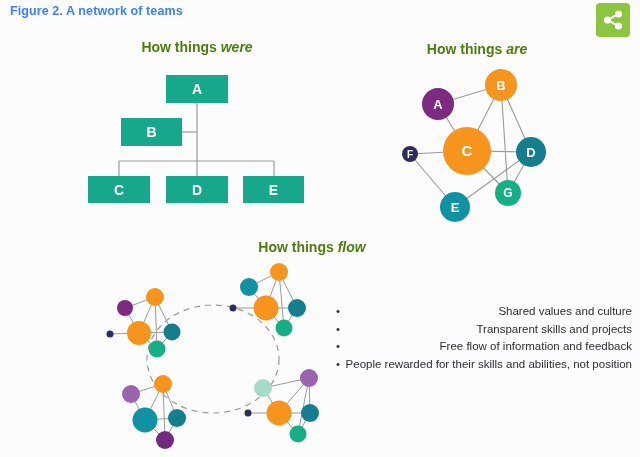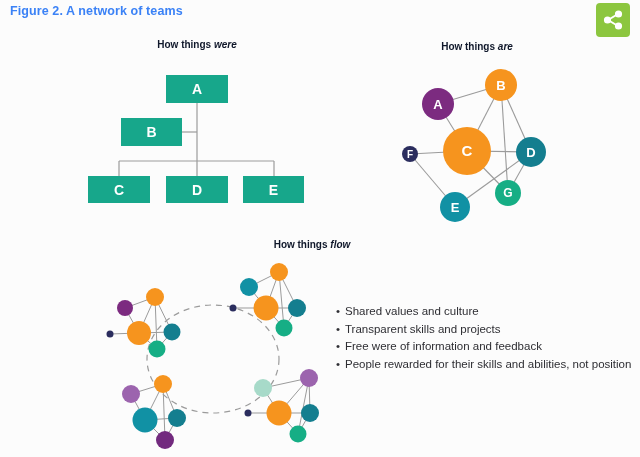--- a/index.html
+++ b/index.html
@@ -13,29 +13,29 @@
     position:absolute; left:10px; top:4px;
     font-size:12.5px; font-weight:bold; color:#3b82f6; letter-spacing:.1px;
   }
   .share-btn {
     position:absolute; left:596px; top:3px; width:34px; height:34px;
     border-radius:4px; display:flex; align-items:center; justify-content:center;
     cursor:pointer;
   }
   .sec-title {
     position:absolute; width:220px; text-align:center;
-    font-size:10px; font-weight:bold; color:#0f172a;
+    font-size:14px; font-weight:bold; color:#4d7c0f;
   }
   .sec-title em { font-style:italic; }
   #diagram { position:absolute; left:0; top:0; }
   .bullets {
     position:absolute; left:336px; top:303px; width:296px;
     list-style:none; font-size:11.5px; line-height:17.5px; color:#2E2E33;
   }
-  .bullets li { position:relative; padding-left:9px; }
+  .bullets li { position:relative; padding-left:9px;text-align:right; }
   .bullets li::before { content:"\2022"; position:absolute; left:0; }
 </style>
 </head>
 <body>
 
 <div class="canvas">
 
   <div class="fig-title">Figure 2. A network of teams</div>
 
   <div class="share-btn" style="background: rgb(140, 198, 63);">
@@ -163,17 +163,17 @@
       <circle cx="263" cy="388" r="9" fill="#A7DAC9"></circle>
       <circle cx="279" cy="413" r="12.5" fill="#F6941E"></circle>
       <circle cx="310" cy="413" r="9" fill="#147E8F"></circle>
       <circle cx="298" cy="434" r="8.5" fill="#16AE85"></circle>
       <circle cx="248" cy="413" r="3.5" fill="#2B2D5E"></circle>
     </svg>
 
   <ul class="bullets">
       <li>Shared values and culture</li>
       <li>Transparent skills and projects</li>
-      <li>Free were of information and  feedback</li>
+      <li>Free flow of information and  feedback</li>
       <li>People rewarded for their skills and abilities, not position</li>
     </ul>
 
 </div>
 
 </body></html>

